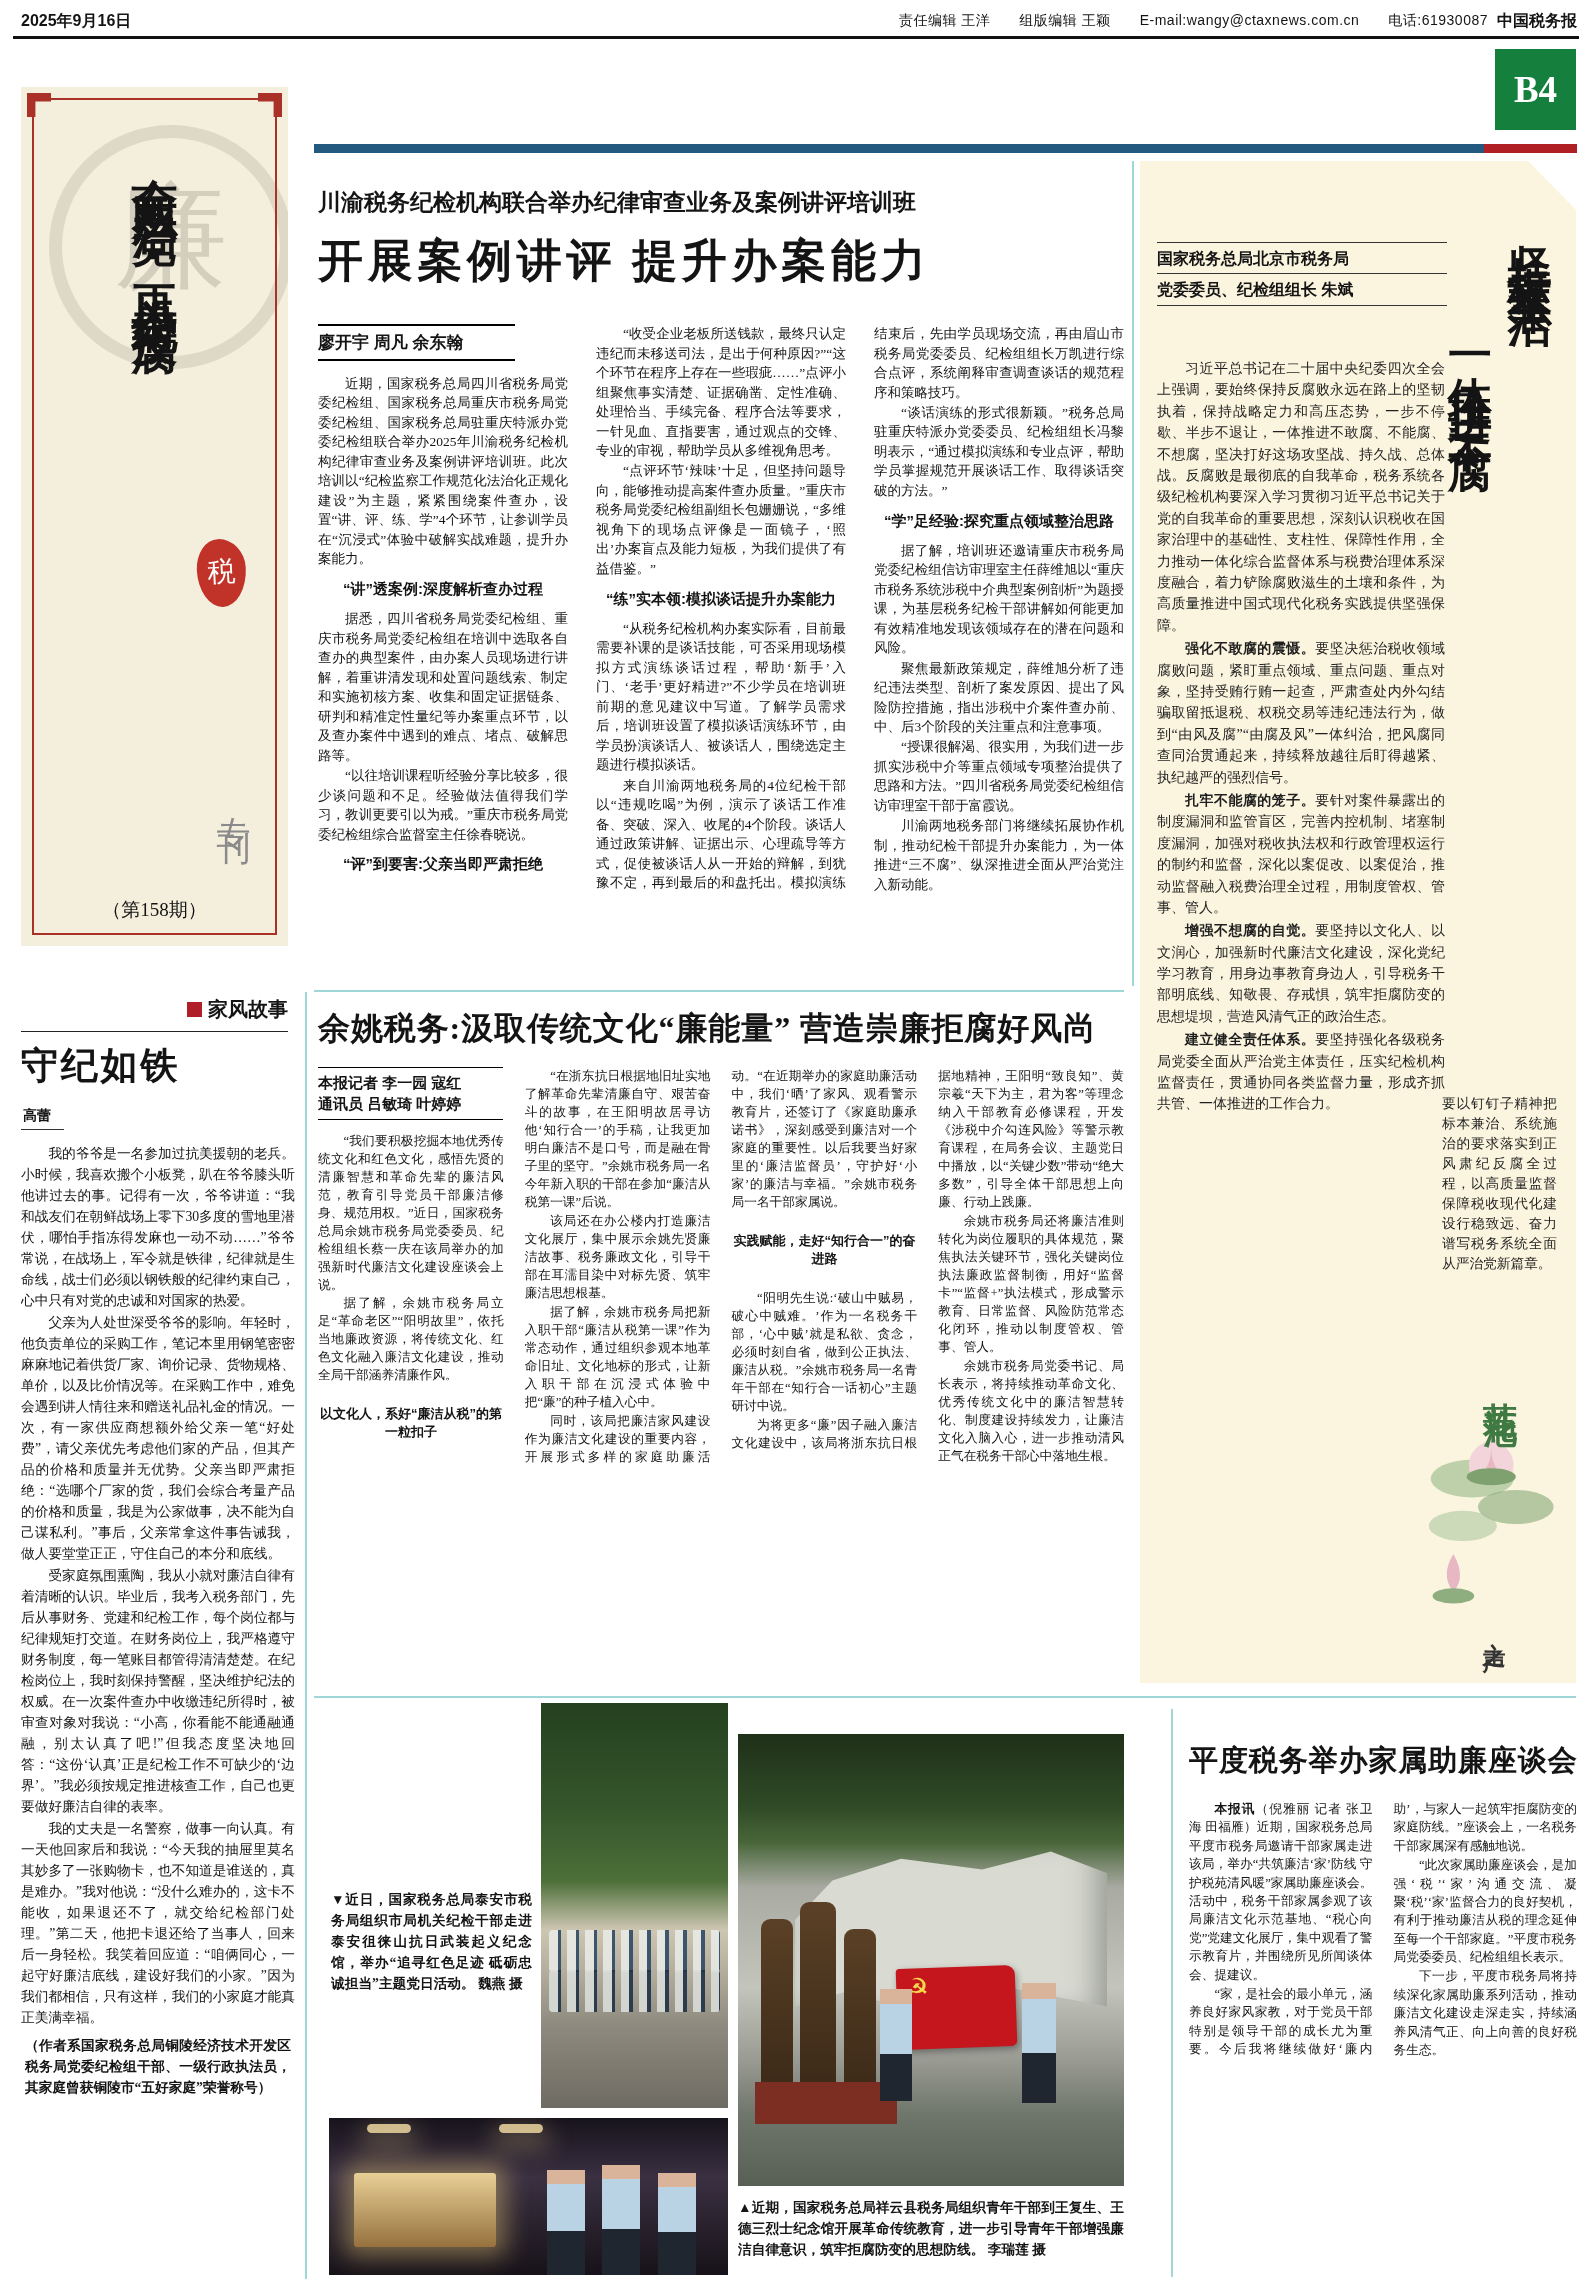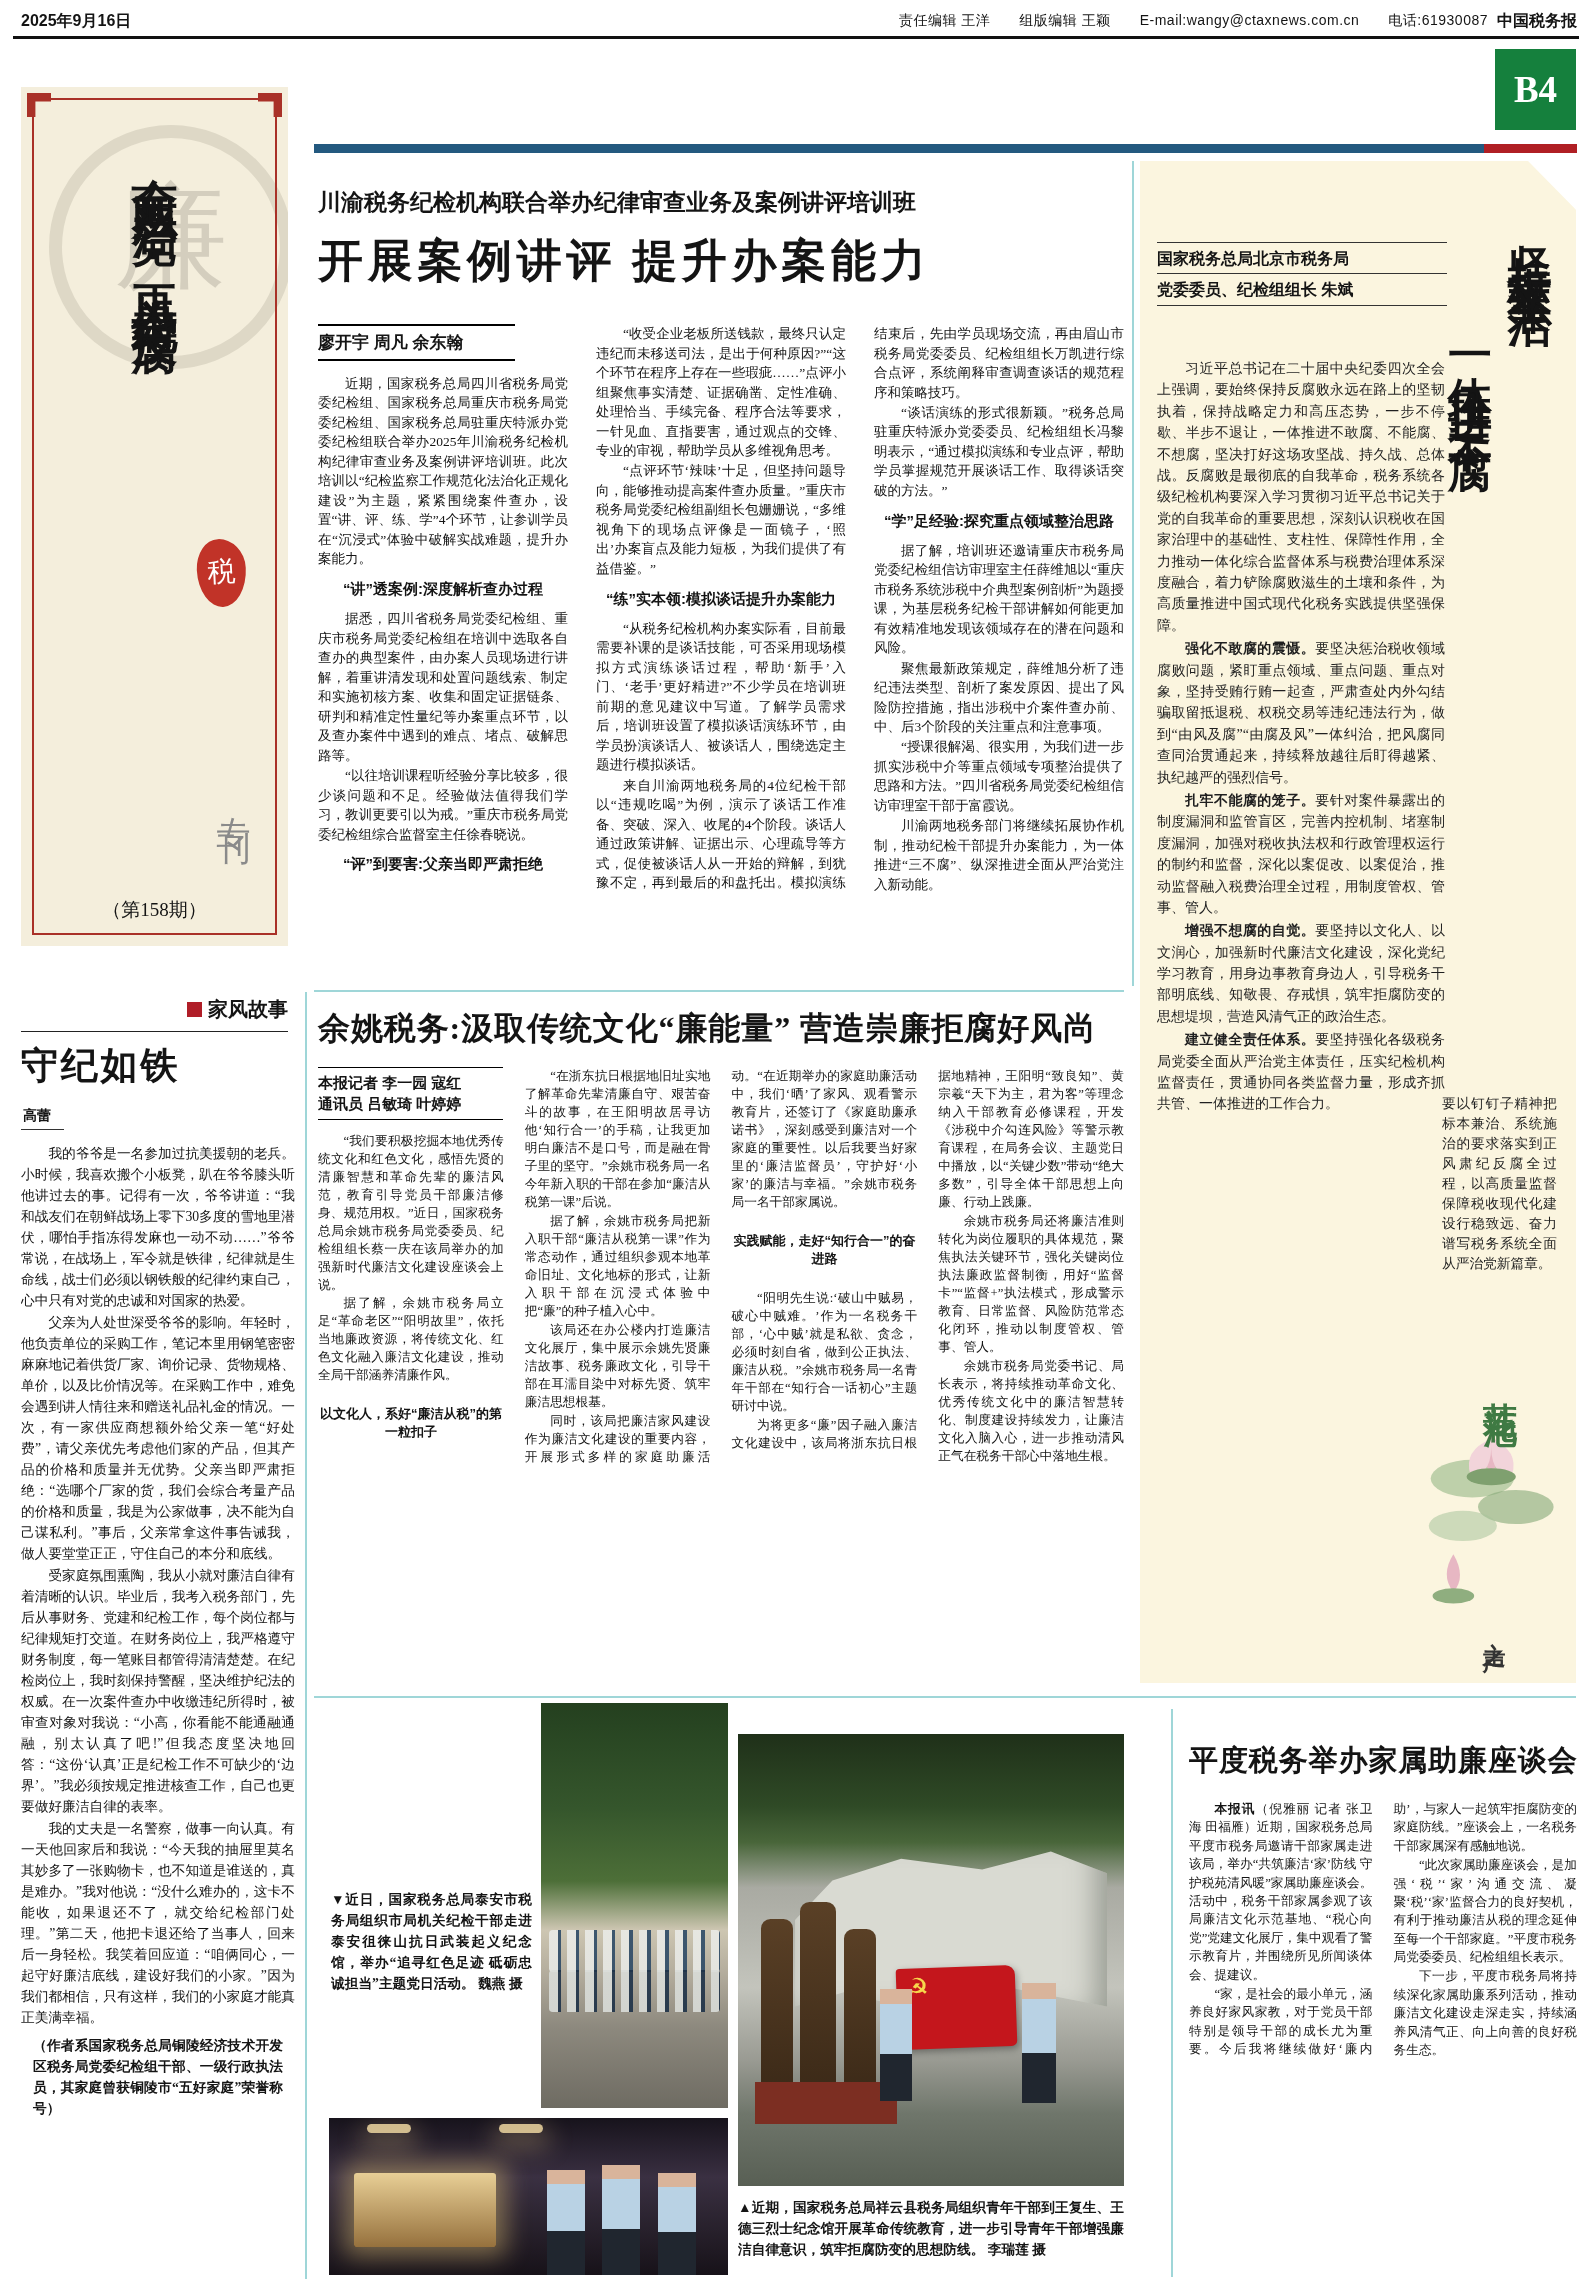--- a/index.html
+++ b/index.html
@@ -50,21 +50,21 @@
 
   
   .rule-blue{position:absolute;left:314px;top:144px;width:1170px;height:8.5px;background:#23597f;}
   .rule-red{position:absolute;left:1484px;top:144px;width:93px;height:8.5px;background:#b01f24;}
   .kicker{position:absolute;left:318px;top:187px;font-size:23px;font-weight:bold;}
   .headline1{position:absolute;left:318px;top:231px;font-size:45px;font-weight:bold;letter-spacing:4.7px;}
   .main-body{position:absolute;left:318px;top:324px;width:806px;height:659px;overflow:hidden;
       column-count:3;column-gap:28px;font-size:13.5px;line-height:19.5px;text-align:justify;}
 
   
-  .it{margin:12px;}
+  .it{margin:4px;}
   .it-p{text-indent:2em;margin:0 0 0.9px;}
   .it-h{font-family:"Liberation Sans",sans-serif;font-weight:bold;text-align:center;
         font-size:15px;margin:10.4px 0;text-indent:0;}
   .it-by{font-family:"Liberation Sans",sans-serif;font-weight:bold;font-size:17px;width:197px;
         border-top:2.4px solid #000;border-bottom:2.4px solid #000;padding:6.6px 0;margin:0 0 13.2px;}
   .it-by1{font-family:"Liberation Sans",sans-serif;font-weight:bold;font-size:15px;width:185px;
         border-top:1.9px solid #000;padding:5.7px 0 1.9px;margin:0;}
   .it-by2{font-family:"Liberation Sans",sans-serif;font-weight:bold;font-size:15px;width:185px;
         border-bottom:1.9px solid #000;padding:1.9px 0 5.7px;margin:0 0 11.4px;}
   .it-attr{font-weight:bold;margin-top:7.6px;}
@@ -201,22 +201,22 @@
     </div>
 
   <div class="headline2">余姚税务:汲取传统文化“廉能量” 营造崇廉拒腐好风尚</div>
   <div class="yuyao-body">
       <p class="it it-by1">本报记者 李一园 寇红</p>
       <p class="it it-by2">通讯员 吕敏琦 叶婷婷</p>
       <p class="it it-p">“我们要积极挖掘本地优秀传统文化和红色文化，感悟先贤的清廉智慧和革命先辈的廉洁风范，教育引导党员干部廉洁修身、规范用权。”近日，国家税务总局余姚市税务局党委委员、纪检组组长蔡一庆在该局举办的加强新时代廉洁文化建设座谈会上说。</p>
       <p class="it it-p">据了解，余姚市税务局立足“革命老区”“阳明故里”，依托当地廉政资源，将传统文化、红色文化融入廉洁文化建设，推动全局干部涵养清廉作风。</p>
       <p class="it it-h">以文化人，系好“廉洁从税”的第一粒扣子</p>
       <p class="it it-p">“在浙东抗日根据地旧址实地了解革命先辈清廉自守、艰苦奋斗的故事，在王阳明故居寻访他‘知行合一’的手稿，让我更加明白廉洁不是口号，而是融在骨子里的坚守。”余姚市税务局一名今年新入职的干部在参加“廉洁从税第一课”后说。</p>
+      <p class="it it-p">该局还在办公楼内打造廉洁文化展厅，集中展示余姚先贤廉洁故事、税务廉政文化，引导干部在耳濡目染中对标先贤、筑牢廉洁思想根基。</p>
       <p class="it it-p">据了解，余姚市税务局把新入职干部“廉洁从税第一课”作为常态动作，通过组织参观本地革命旧址、文化地标的形式，让新入职干部在沉浸式体验中把“廉”的种子植入心中。</p>
-      <p class="it it-p">该局还在办公楼内打造廉洁文化展厅，集中展示余姚先贤廉洁故事、税务廉政文化，引导干部在耳濡目染中对标先贤、筑牢廉洁思想根基。</p>
       <p class="it it-p">同时，该局把廉洁家风建设作为廉洁文化建设的重要内容，开展形式多样的家庭助廉活动。“在近期举办的家庭助廉活动中，我们‘晒’了家风、观看警示教育片，还签订了《家庭助廉承诺书》，深刻感受到廉洁对一个家庭的重要性。以后我要当好家里的‘廉洁监督员’，守护好‘小家’的廉洁与幸福。”余姚市税务局一名干部家属说。</p>
       <p class="it it-h">实践赋能，走好“知行合一”的奋进路</p>
       <p class="it it-p">“阳明先生说:‘破山中贼易，破心中贼难。’作为一名税务干部，‘心中贼’就是私欲、贪念，必须时刻自省，做到公正执法、廉洁从税。”余姚市税务局一名青年干部在“知行合一话初心”主题研讨中说。</p>
       <p class="it it-p">为将更多“廉”因子融入廉洁文化建设中，该局将浙东抗日根据地精神，王阳明“致良知”、黄宗羲“天下为主，君为客”等理念纳入干部教育必修课程，开发《涉税中介勾连风险》等警示教育课程，在局务会议、主题党日中播放，以“关键少数”带动“绝大多数”，引导全体干部思想上向廉、行动上践廉。</p>
       <p class="it it-p">余姚市税务局还将廉洁准则转化为岗位履职的具体规范，聚焦执法关键环节，强化关键岗位执法廉政监督制衡，用好“监督卡”“监督+”执法模式，形成警示教育、日常监督、风险防范常态化闭环，推动以制度管权、管事、管人。</p>
       <p class="it it-p">余姚市税务局党委书记、局长表示，将持续推动革命文化、优秀传统文化中的廉洁智慧转化、制度建设持续发力，让廉洁文化入脑入心，进一步推动清风正气在税务干部心中落地生根。</p>
     </div>
 
   <div class="cap-left">
     <span>▼近日，国家税务总局泰安市税务局组织市局机关纪检干部走进泰安徂徕山抗日武装起义纪念馆，举办“追寻红色足迹 砥砺忠诚担当”主题党日活动。</span>

